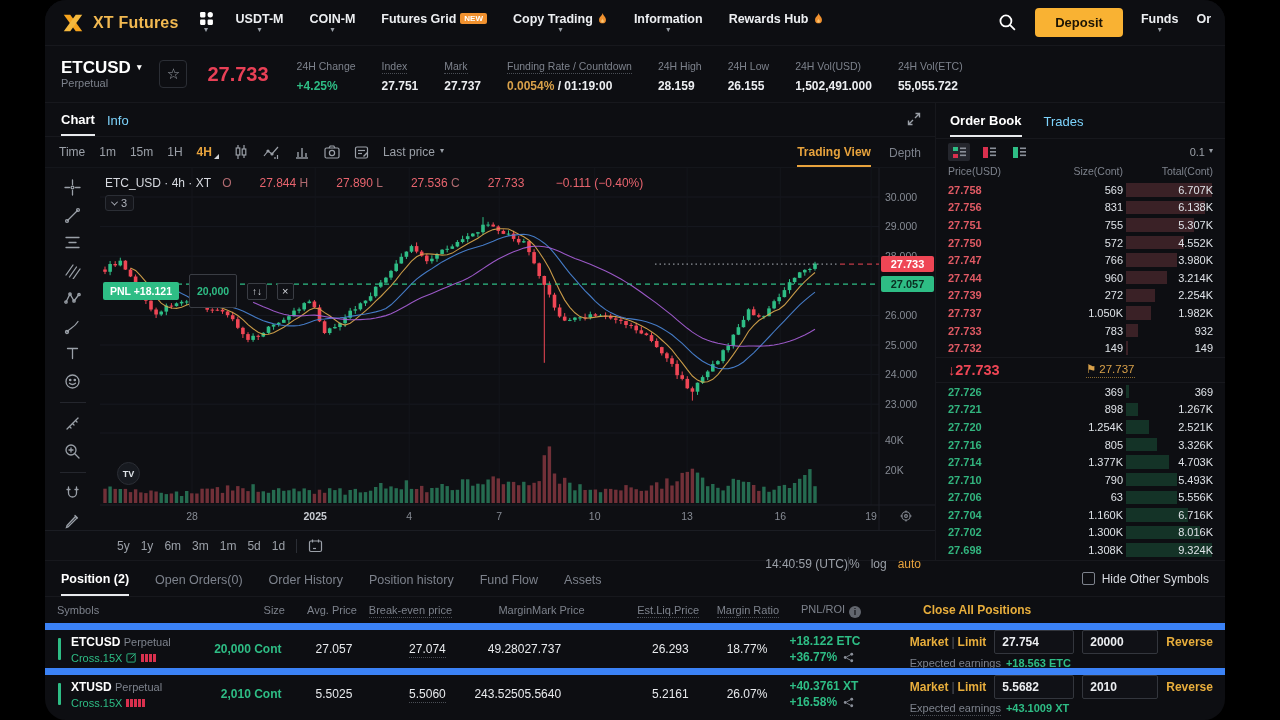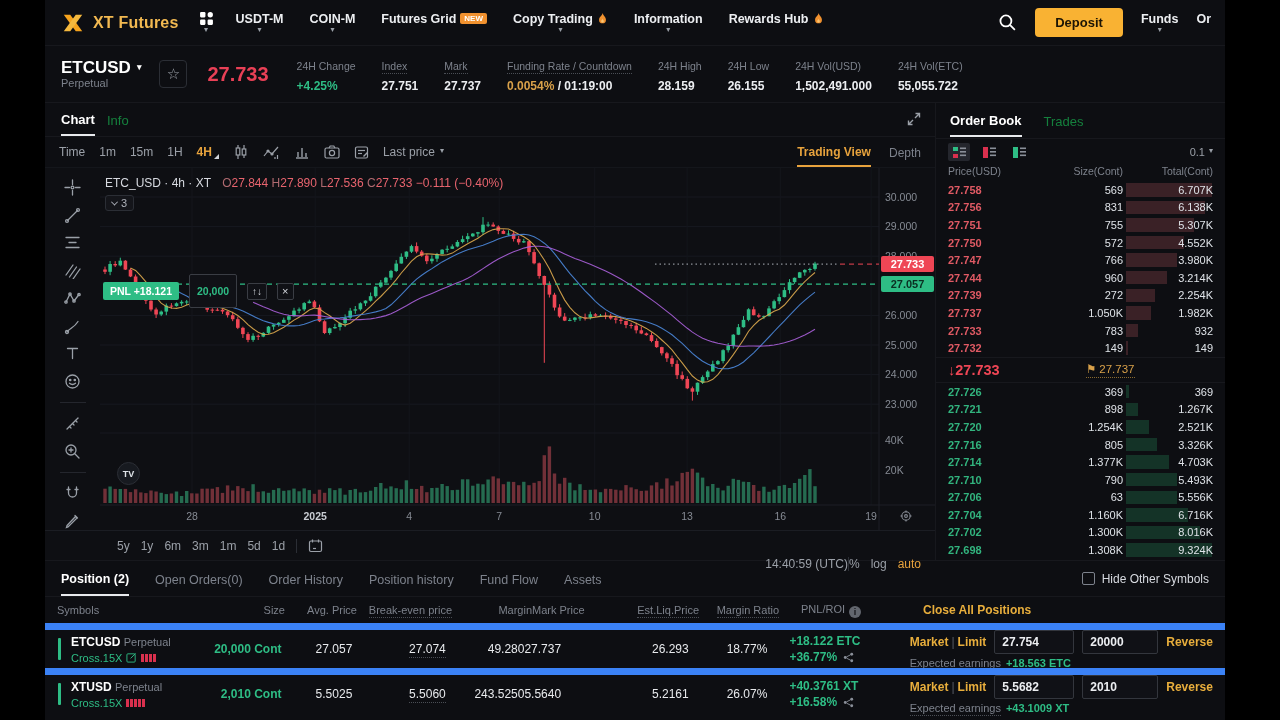--- a/index.html
+++ b/index.html
@@ -1,18 +1,18 @@
 <!DOCTYPE html>
 <html><head>
 <meta charset="utf-8">
 <style>
   html,body{margin:0;padding:0;background:#000;}
   *{box-sizing:border-box;font-family:"Liberation Sans",sans-serif;}
   .stage{position:relative;width:1280px;height:720px;background:#000;overflow:hidden;}
-  .app{position:absolute;left:45px;top:0;width:1180px;height:720px;background:#0d0e12;overflow:hidden;color:#e8eaed;}
+  .app{position:absolute;left:45px;top:0;width:1180px;height:720px;background:#0d0e12;overflow:hidden;color:#e8eaed;border-radius:21px;}
 
   
   .nav{height:46px;display:flex;align-items:center;padding:0 14px 0 16px;border-bottom:1px solid #17181d;background:#0d0e12;}
   .brand{display:flex;align-items:center;gap:8px;margin-right:20px;}
   .brand-name{font-size:16px;font-weight:bold;color:#f2b951;letter-spacing:.2px;}
   .nav-items{display:flex;align-items:center;gap:26px;}
   .nav-item{display:flex;flex-direction:column;align-items:center;gap:2px;cursor:pointer;}
   .nav-item .lbl{font-size:12.5px;color:#eceef1;font-weight:bold;display:flex;align-items:center;gap:4px;white-space:nowrap;}
   .caret{font-size:8px;color:#9ba0a8;line-height:4px;height:6px;}
   .caret.hid{visibility:hidden;}
@@ -32,21 +32,21 @@
   .stat .lb{font-size:10.5px;color:#7d828c;white-space:nowrap;display:inline-block;}
   .stat .lb.dot{border-bottom:1px dotted #4a4e55;padding-bottom:1px;}
   .stat .vl{font-size:12px;font-weight:bold;color:#eceef1;margin-top:5px;white-space:nowrap;}
   .stat .vl.green{color:#2ebd85;}
   .stat .vl .yellow{color:#d9a14a;}
 
   
   .main{display:flex;height:457px;}
   .chart-panel{width:890px;position:relative;}
   .panel-tabs{height:34px;display:flex;align-items:center;padding:0 16px;border-bottom:1px solid #17181d;gap:12px;position:relative;}
-  .ptab{font-size:13px;color:#15803d;cursor:pointer;padding:9px 0 7px;}
+  .ptab{font-size:13px;color:#7dd3fc;cursor:pointer;padding:9px 0 7px;}
   .ptab.on{color:#fff;font-weight:bold;border-bottom:2px solid #e8eaed;}
   .expand-ic{position:absolute;right:14px;top:9px;cursor:pointer;}
 
   .chart-toolbar{height:31px;display:flex;align-items:center;padding:0 14px;gap:14px;border-bottom:1px solid #14161b;font-size:12px;color:#9ba0a8;}
   .tf{cursor:pointer;}
   .tf.on{color:#e8a33d;font-weight:bold;position:relative;padding-right:7px;}
   .tf-corner{position:absolute;right:0;bottom:0;width:0;height:0;border-left:5px solid transparent;border-bottom:5px solid #cfd3d9;}
   .tb-ic{display:flex;align-items:center;cursor:pointer;}
   .lastprice{display:flex;align-items:center;gap:5px;cursor:pointer;}
   .right-tabs{margin-left:auto;display:flex;gap:18px;align-items:center;}
@@ -55,21 +55,21 @@
 
   .chart-region{position:relative;height:392px;background:#0e0f13;}
   .draw-tools{position:absolute;left:0;top:0;width:55px;height:362px;display:flex;flex-direction:column;align-items:center;padding-top:10px;gap:9px;}
   .dt{width:22px;height:22px;display:flex;align-items:center;justify-content:center;cursor:pointer;}
   .dt svg{stroke:#9aa0a8;fill:none;stroke-width:1.3;stroke-linecap:round;}
   .dt-div{width:26px;border-top:1px solid #24262d;margin:2px 0;}
   .chart-svg-wrap{position:absolute;left:55px;top:0;}
 
   .legend{position:absolute;left:60px;top:8px;font-size:12px;color:#d7dae0;white-space:nowrap;}
   .legend .ohlc{color:#b06a70;margin-left:8px;}
-  .legend .ohlc b{color:#e8646e;font-weight:normal;}
+  .legend .ohlc b{color:#e8646e;font-weight:normal;padding-left:28px;}
   .collapse-chip{position:absolute;left:60px;top:27px;border:1px solid #2b2e35;border-radius:3px;background:#14151a;color:#aeb2ba;font-size:11px;padding:1px 6px;display:flex;align-items:center;gap:4px;cursor:pointer;}
   .chev{width:5px;height:5px;border-right:1.4px solid #aeb2ba;border-bottom:1.4px solid #aeb2ba;transform:rotate(45deg) translate(-1px,-1px);display:inline-block;}
 
   .pnl-tag{position:absolute;left:58px;top:106px;display:flex;align-items:center;gap:10px;z-index:5;}
   .pnl-badge{background:#2ebd85;color:#fff;font-size:10.5px;font-weight:bold;padding:3px 7px;border-radius:2px;}
   .pnl-qty{background:#101116;border:1px solid #3a3d44;color:#2ebd85;font-size:10.5px;font-weight:bold;padding:10px 7px;border-radius:2px;}
   .pnl-btn{background:#101116;border:1px solid #3a3d44;color:#d7dae0;font-size:10px;padding:2px 4px;border-radius:2px;cursor:pointer;line-height:11px;}
   .tv-logo{position:absolute;left:72px;top:294px;width:23px;height:23px;border-radius:50%;background:#171a20;border:1px solid #2b2e35;color:#dfe3e8;font-size:9px;font-weight:bold;display:flex;align-items:center;justify-content:center;}
 
   .chart-bottombar{position:absolute;left:0;bottom:0;width:890px;height:30px;border-top:1px solid #1b1d23;display:flex;align-items:center;font-size:12px;color:#9ba0a8;padding:0 14px 0 72px;gap:11px;}

